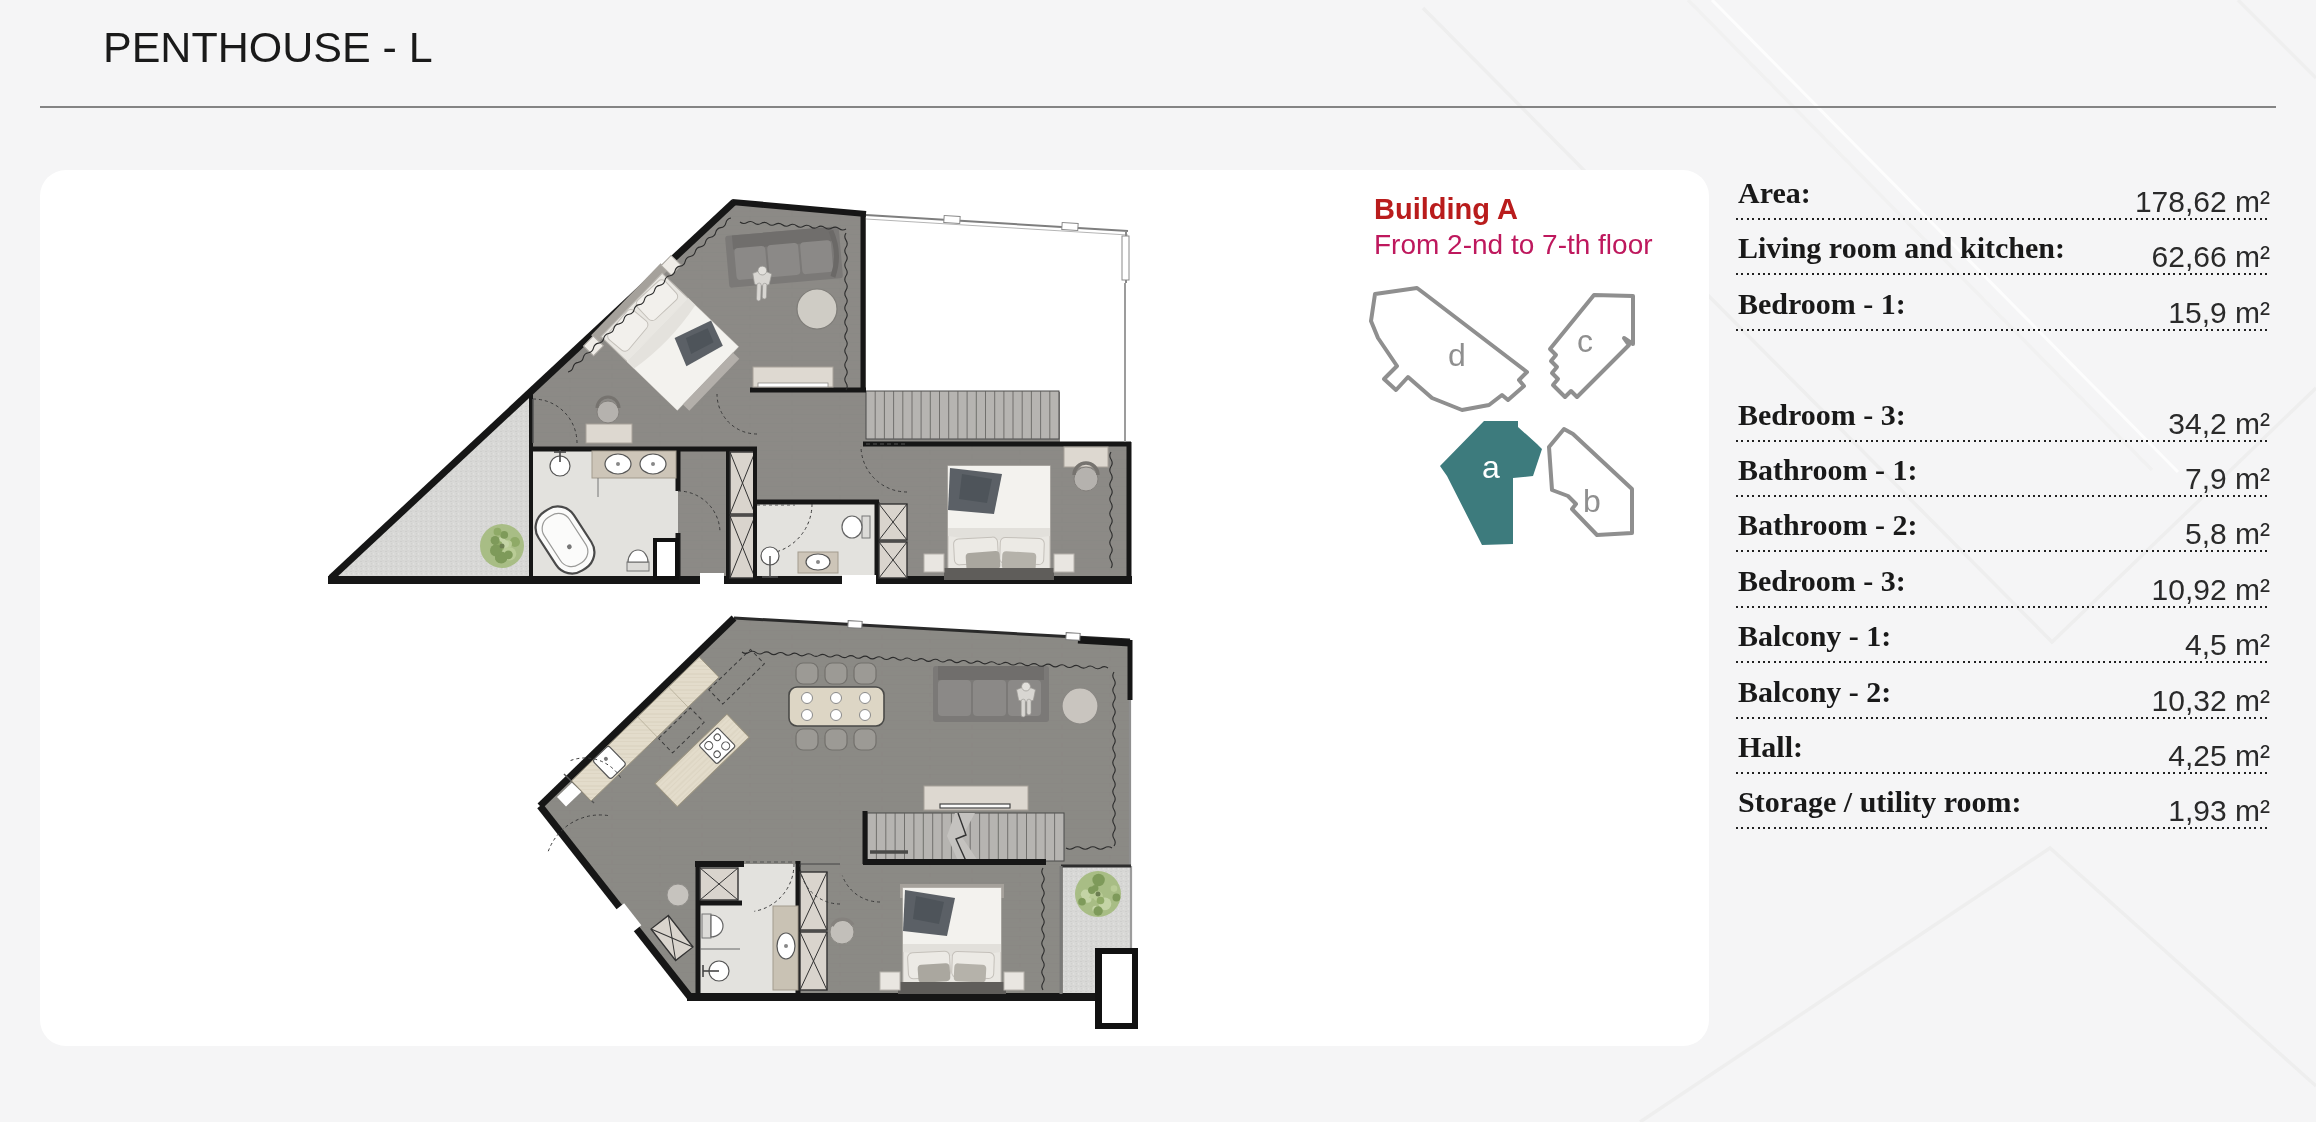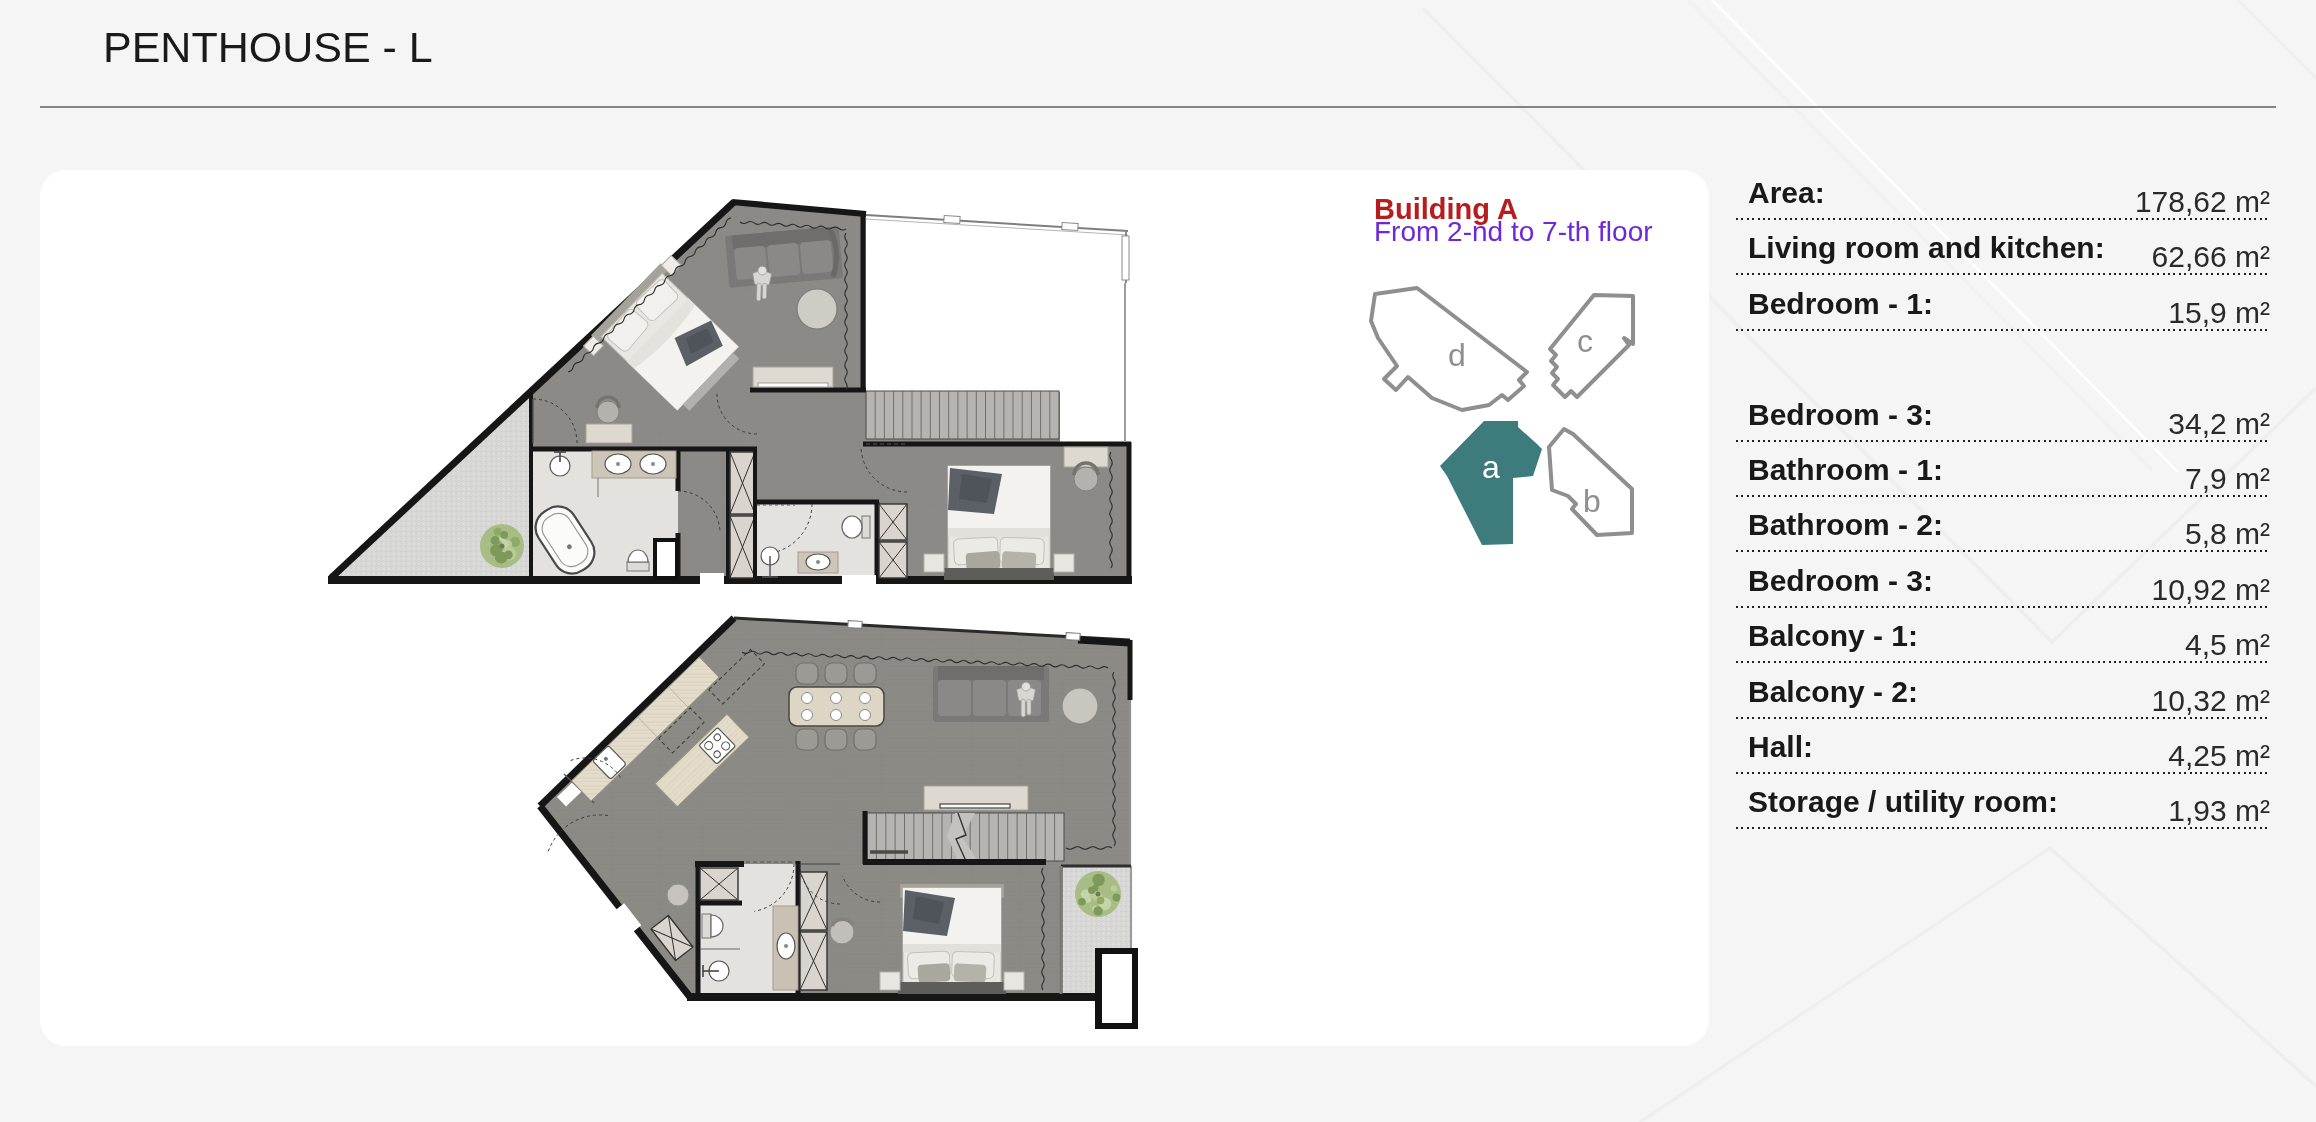--- a/index.html
+++ b/index.html
@@ -1,23 +1,23 @@
 <!DOCTYPE html>
 <html><head><meta charset="utf-8">
 <style>
 html,body{margin:0;padding:0;}
 body{width:2316px;height:1122px;background:#f5f5f6;font-family:"Liberation Sans",sans-serif;position:relative;overflow:hidden;}
 .title{position:absolute;left:67px;top:23px;font-size:43px;letter-spacing:0px;color:#1a1a1a;font-weight:400;margin-left:36px;}
 .hr{position:absolute;left:40px;top:106px;width:2236px;height:2px;background:#848484;}
 .panel{position:absolute;left:40px;top:170px;width:1669px;height:876px;background:#ffffff;border-radius:26px;}
 .bhead{position:absolute;left:1374px;top:193px;font-size:29px;font-weight:700;color:#b91c1c;}
-.bsub{position:absolute;left:1374px;top:216px;font-size:28px;color:#6d28d9;}
+.bsub{position:absolute;left:1374px;top:229px;font-size:28px;color:#be185d;}
 .tbl{position:absolute;left:1736px;top:0;width:534px;height:1122px;}
 .row{position:absolute;left:0;width:534px;height:54px;}
-.row .lab{position:absolute;left:12px;top:0;font-size:30px;font-weight:700;color:#191919;}
+.row .lab{position:absolute;left:2px;top:0;font-size:30px;font-weight:700;color:#191919;font-family:Liberation Serif, serif;}
 .row .val{position:absolute;right:0;top:9px;font-size:30px;color:#2a2a2a;}
 .row .dots{position:absolute;left:0;right:0;top:42px;height:2px;background-image:repeating-linear-gradient(90deg,#222 0,#222 2px,transparent 2px,transparent 5.4px);}
 svg{position:absolute;left:0;top:0;}
 </style></head>
 <body>
 
 <svg width="2316" height="1122" viewBox="0 0 2316 1122">
 <path d="M1423,8 L2052,642 L2316,388" fill="none" stroke="#eeeeee" stroke-width="3.5"></path>
 <path d="M1688,0 L2152,470" fill="none" stroke="#f1f1f1" stroke-width="3.5"></path>
 <path d="M1712,0 L2178,472" fill="none" stroke="#fdfdfd" stroke-width="3"></path>

